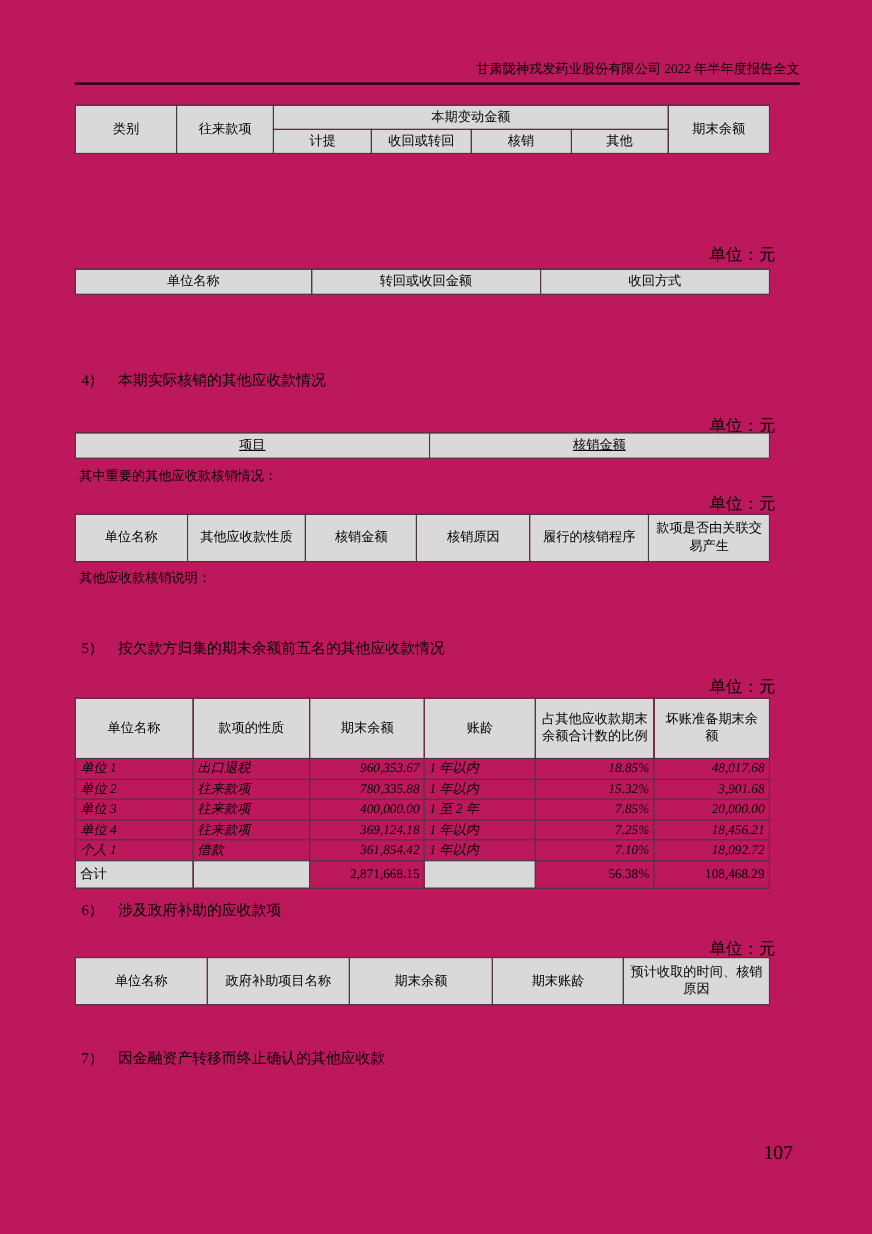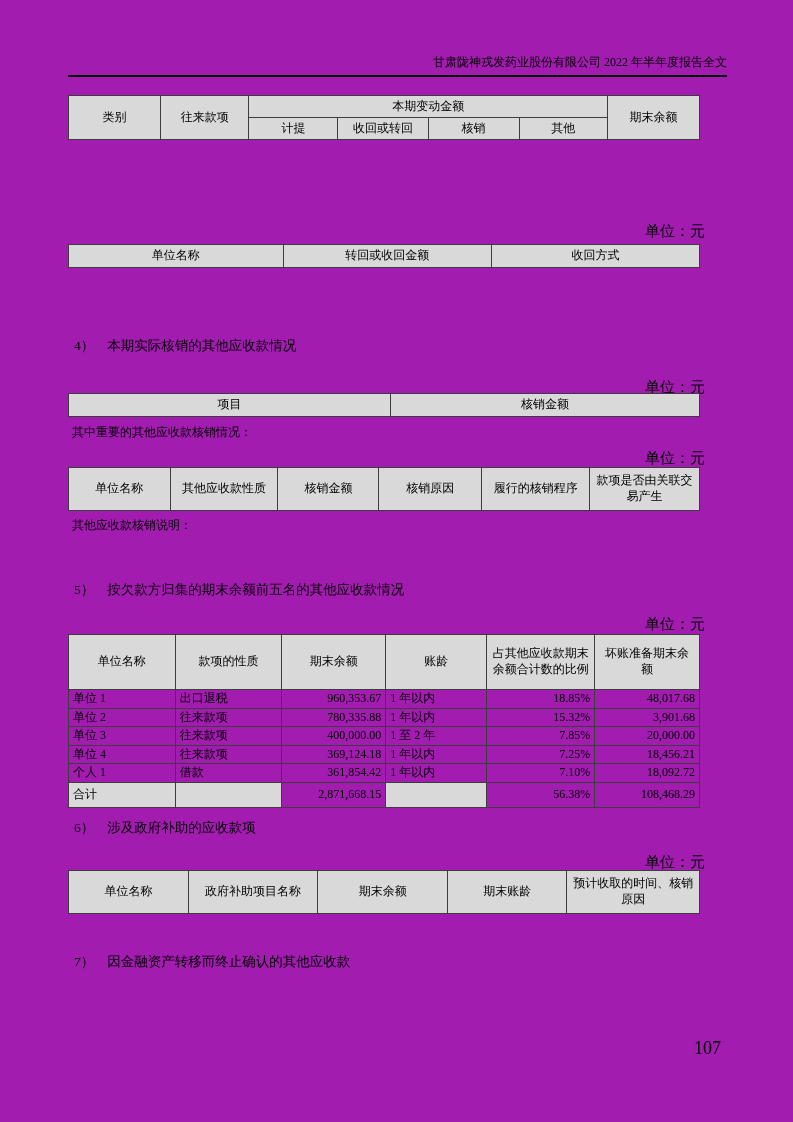--- a/index.html
+++ b/index.html
@@ -1,18 +1,18 @@
 <!DOCTYPE html>
 <html><head>
 <meta charset="utf-8">
 <style>
   * { margin:0; padding:0; box-sizing:border-box; }
   html,body { background:#ffffff; }
   .page {
-    position:relative; width:793px; height:1122px; background:#a21caf;
+    position:relative; width:793px; height:1122px; background:#be185d;
     font-family:"Liberation Serif","DejaVu Serif",serif; color:#000;
     overflow:hidden; margin:0 auto;
   }
   .running-head { position:absolute; top:54px; right:66px; font-size:12px; white-space:nowrap; }
   .head-rule { position:absolute; left:68px; top:75px; width:659px; height:2px; background:#000; }
 
   table.tbl {
     position:absolute; left:68px; width:632px;
     border-collapse:collapse; table-layout:fixed; font-size:12px;
   }
@@ -20,21 +20,21 @@
     border:1px solid #3d3d3d; text-align:center; vertical-align:middle;
     padding:1px 4px; line-height:1.3; overflow:hidden;
   }
   .tbl td.h { background:#d9d9d9; }
   .tbl td.l { text-align:left; }
   .tbl td.r { text-align:right; }
   .rh22 td { height:22px; }
   .rh23 td { height:23px; }
   .rh43 td { height:43px; }
   .rh55 td { height:55px; }
-  .rh17 td { height:17px; }
+  .rh17 td { height:17px;font-style:italic; }
   .rh25 td { height:25px; }
 
   .para { position:absolute; left:72px; font-size:12px; white-space:nowrap; }
   .unit { position:absolute; right:88px; font-size:15px; white-space:nowrap; }
   .sec  { position:absolute; left:74px; font-size:13.5px; font-weight:normal; white-space:nowrap; }
   .sec .num { display:inline-block; margin-right:13px; }
   .pagenum { position:absolute; right:72px; top:1038px; font-size:18px; }
 </style>
 </head>
 <body>
@@ -85,21 +85,21 @@
       <td class="h">收回方式</td>
     </tr>
   </tbody>
     </table>
 
   <div class="sec" style="top:337px;">
     <span class="num">4）</span><span>本期实际核销的其他应收款情况</span>
   </div>
   <div class="unit" style="top:378px;">单位：元</div>
 
-  <table class="tbl" style="top:393px;">
+  <table class="tbl" style="top:393px;text-decoration:underline;">
     <colgroup>
         <col style="width:51%">
         <col style="width:49%">
       </colgroup>
     <tbody>
         <tr class="rh23">
       <td class="h">项目</td>
       <td class="h">核销金额</td>
     </tr>
   </tbody>

